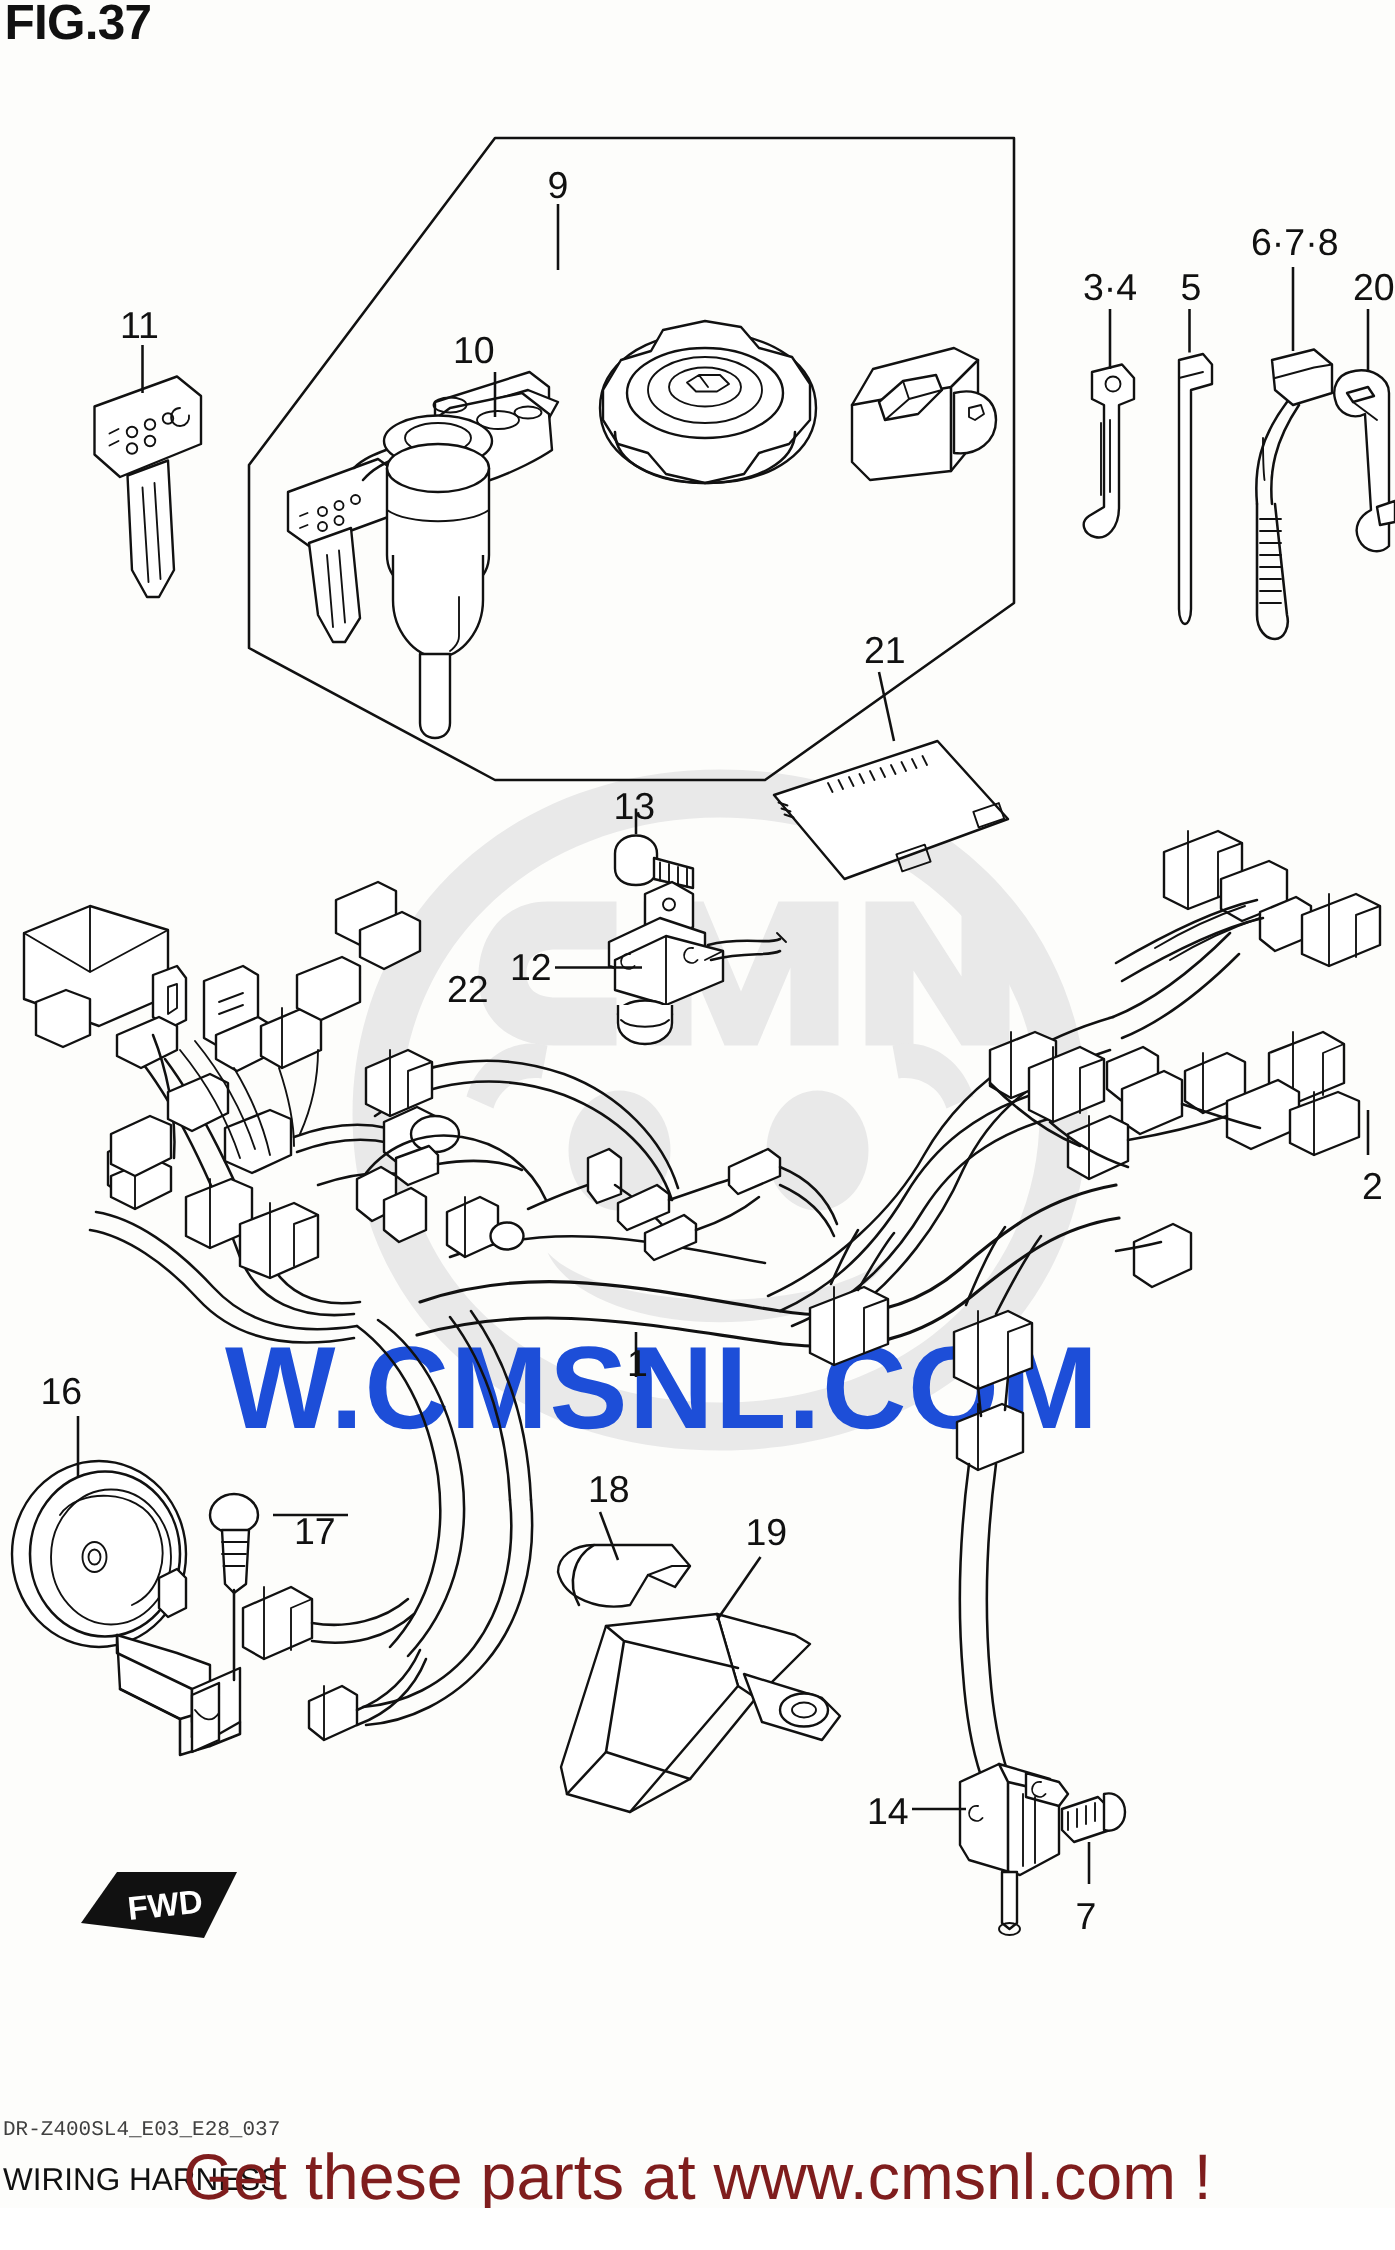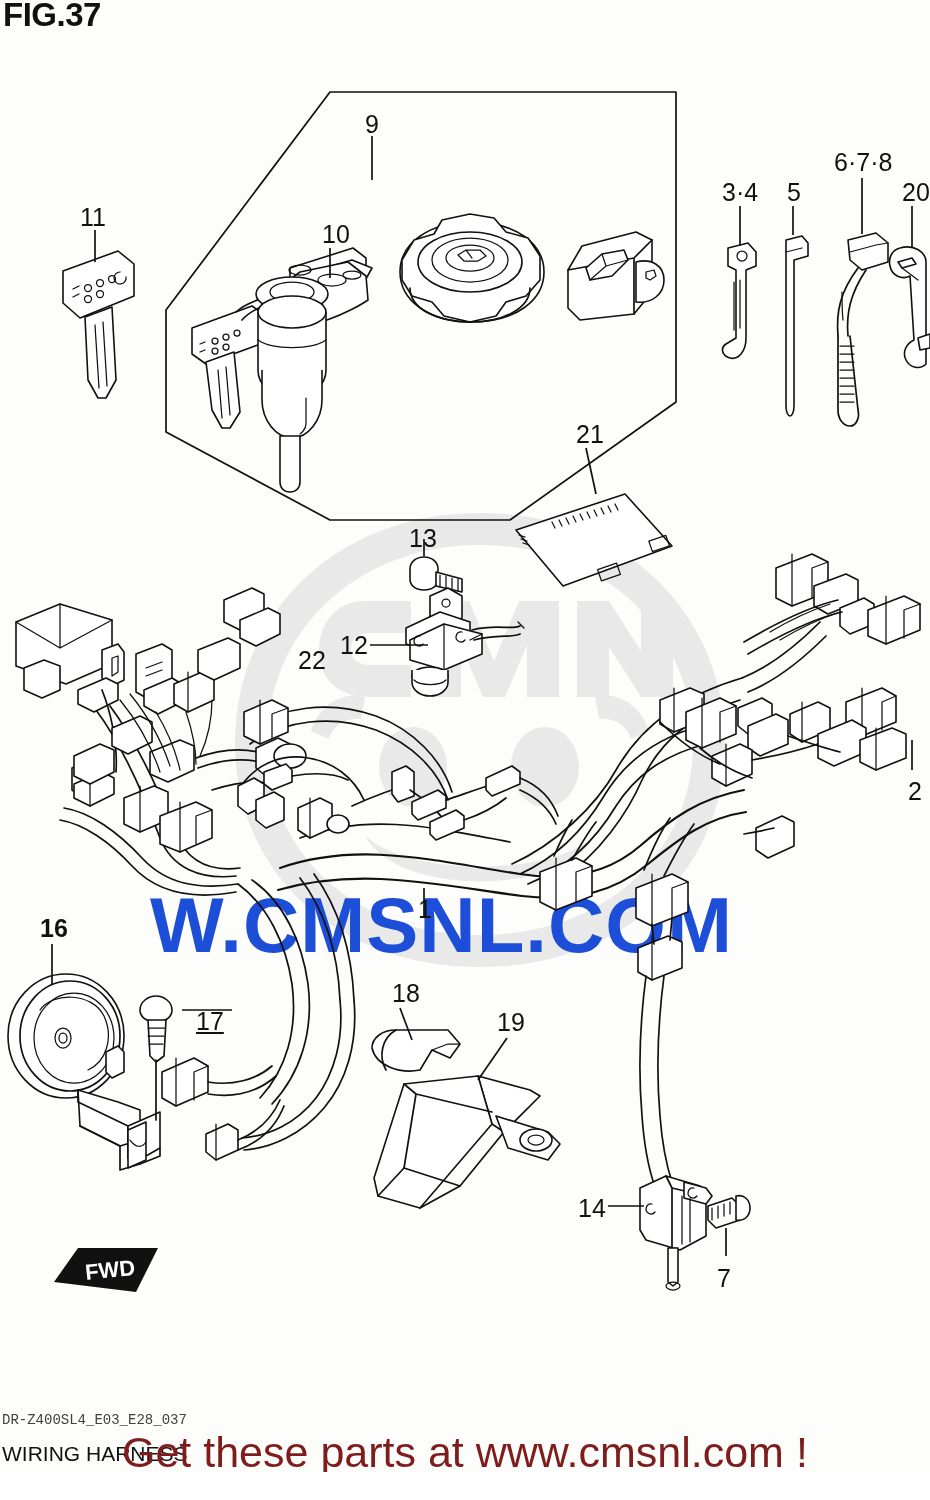--- a/index.html
+++ b/index.html
@@ -455,33 +455,33 @@
       <path class="ln-t" d="M712 1208 l0 12 M718 1206 l0 12 M724 1204 l0 12 M730 1202 l0 12"></path>
       <path class="fillw" d="M736 1196 C744 1194 750 1200 750 1208 C750 1216 744 1222 736 1220 Z"></path>
       <line class="leader" x1="726" y1="1228" x2="726" y2="1256"></line>
     </g>
 
   </svg>
 
   <div id="callout-layer">
       <div class="callout" style="left: 365px; top: 112px;">9</div>
       <div class="callout" style="left: 80px; top: 205px; text-align: right;">11</div>
-      <div class="callout" style="left: 322px; top: 222px;">10</div>
+      <div class="callout" style="left: 302px; top: 222px;">10</div>
       <div class="callout" style="left: 722px; top: 180px;">3·4</div>
       <div class="callout" style="left: 787px; top: 180px;">5</div>
       <div class="callout" style="left: 834px; top: 150px;">6·7·8</div>
       <div class="callout" style="left: 902px; top: 180px;">20</div>
       <div class="callout" style="left: 576px; top: 422px;">21</div>
       <div class="callout" style="left: 409px; top: 526px;">13</div>
       <div class="callout" style="left: 340px; top: 633px;">12</div>
       <div class="callout" style="left: 298px; top: 648px; text-align: center;">22</div>
       <div class="callout" style="left: 908px; top: 779px;">2</div>
       <div class="callout" style="left: 418px; top: 897px;">1</div>
-      <div class="callout" style="left: 40px; top: 916px; font-weight: bold;">16</div>
-      <div class="callout" style="left: 196px; top: 1009px; text-decoration: underline;">17</div>
+      <div class="callout" style="left: 27px; top: 916px;">16</div>
+      <div class="callout" style="left: 196px; top: 1009px;">17</div>
       <div class="callout" style="left: 392px; top: 981px;">18</div>
       <div class="callout" style="left: 497px; top: 1010px;">19</div>
       <div class="callout" style="left: 578px; top: 1196px;">14</div>
       <div class="callout" style="left: 717px; top: 1266px;">7</div>
     </div>
 
   <svg id="fwd" viewBox="0 0 110 56">
     <polygon points="2,40 26,6 106,6 84,50" fill="#111"></polygon>
     <text x="34" y="38" font-family="Liberation Sans, sans-serif" font-size="22" font-weight="bold" fill="#ffffff" transform="rotate(-6 34 38)">FWD</text>
   </svg>

